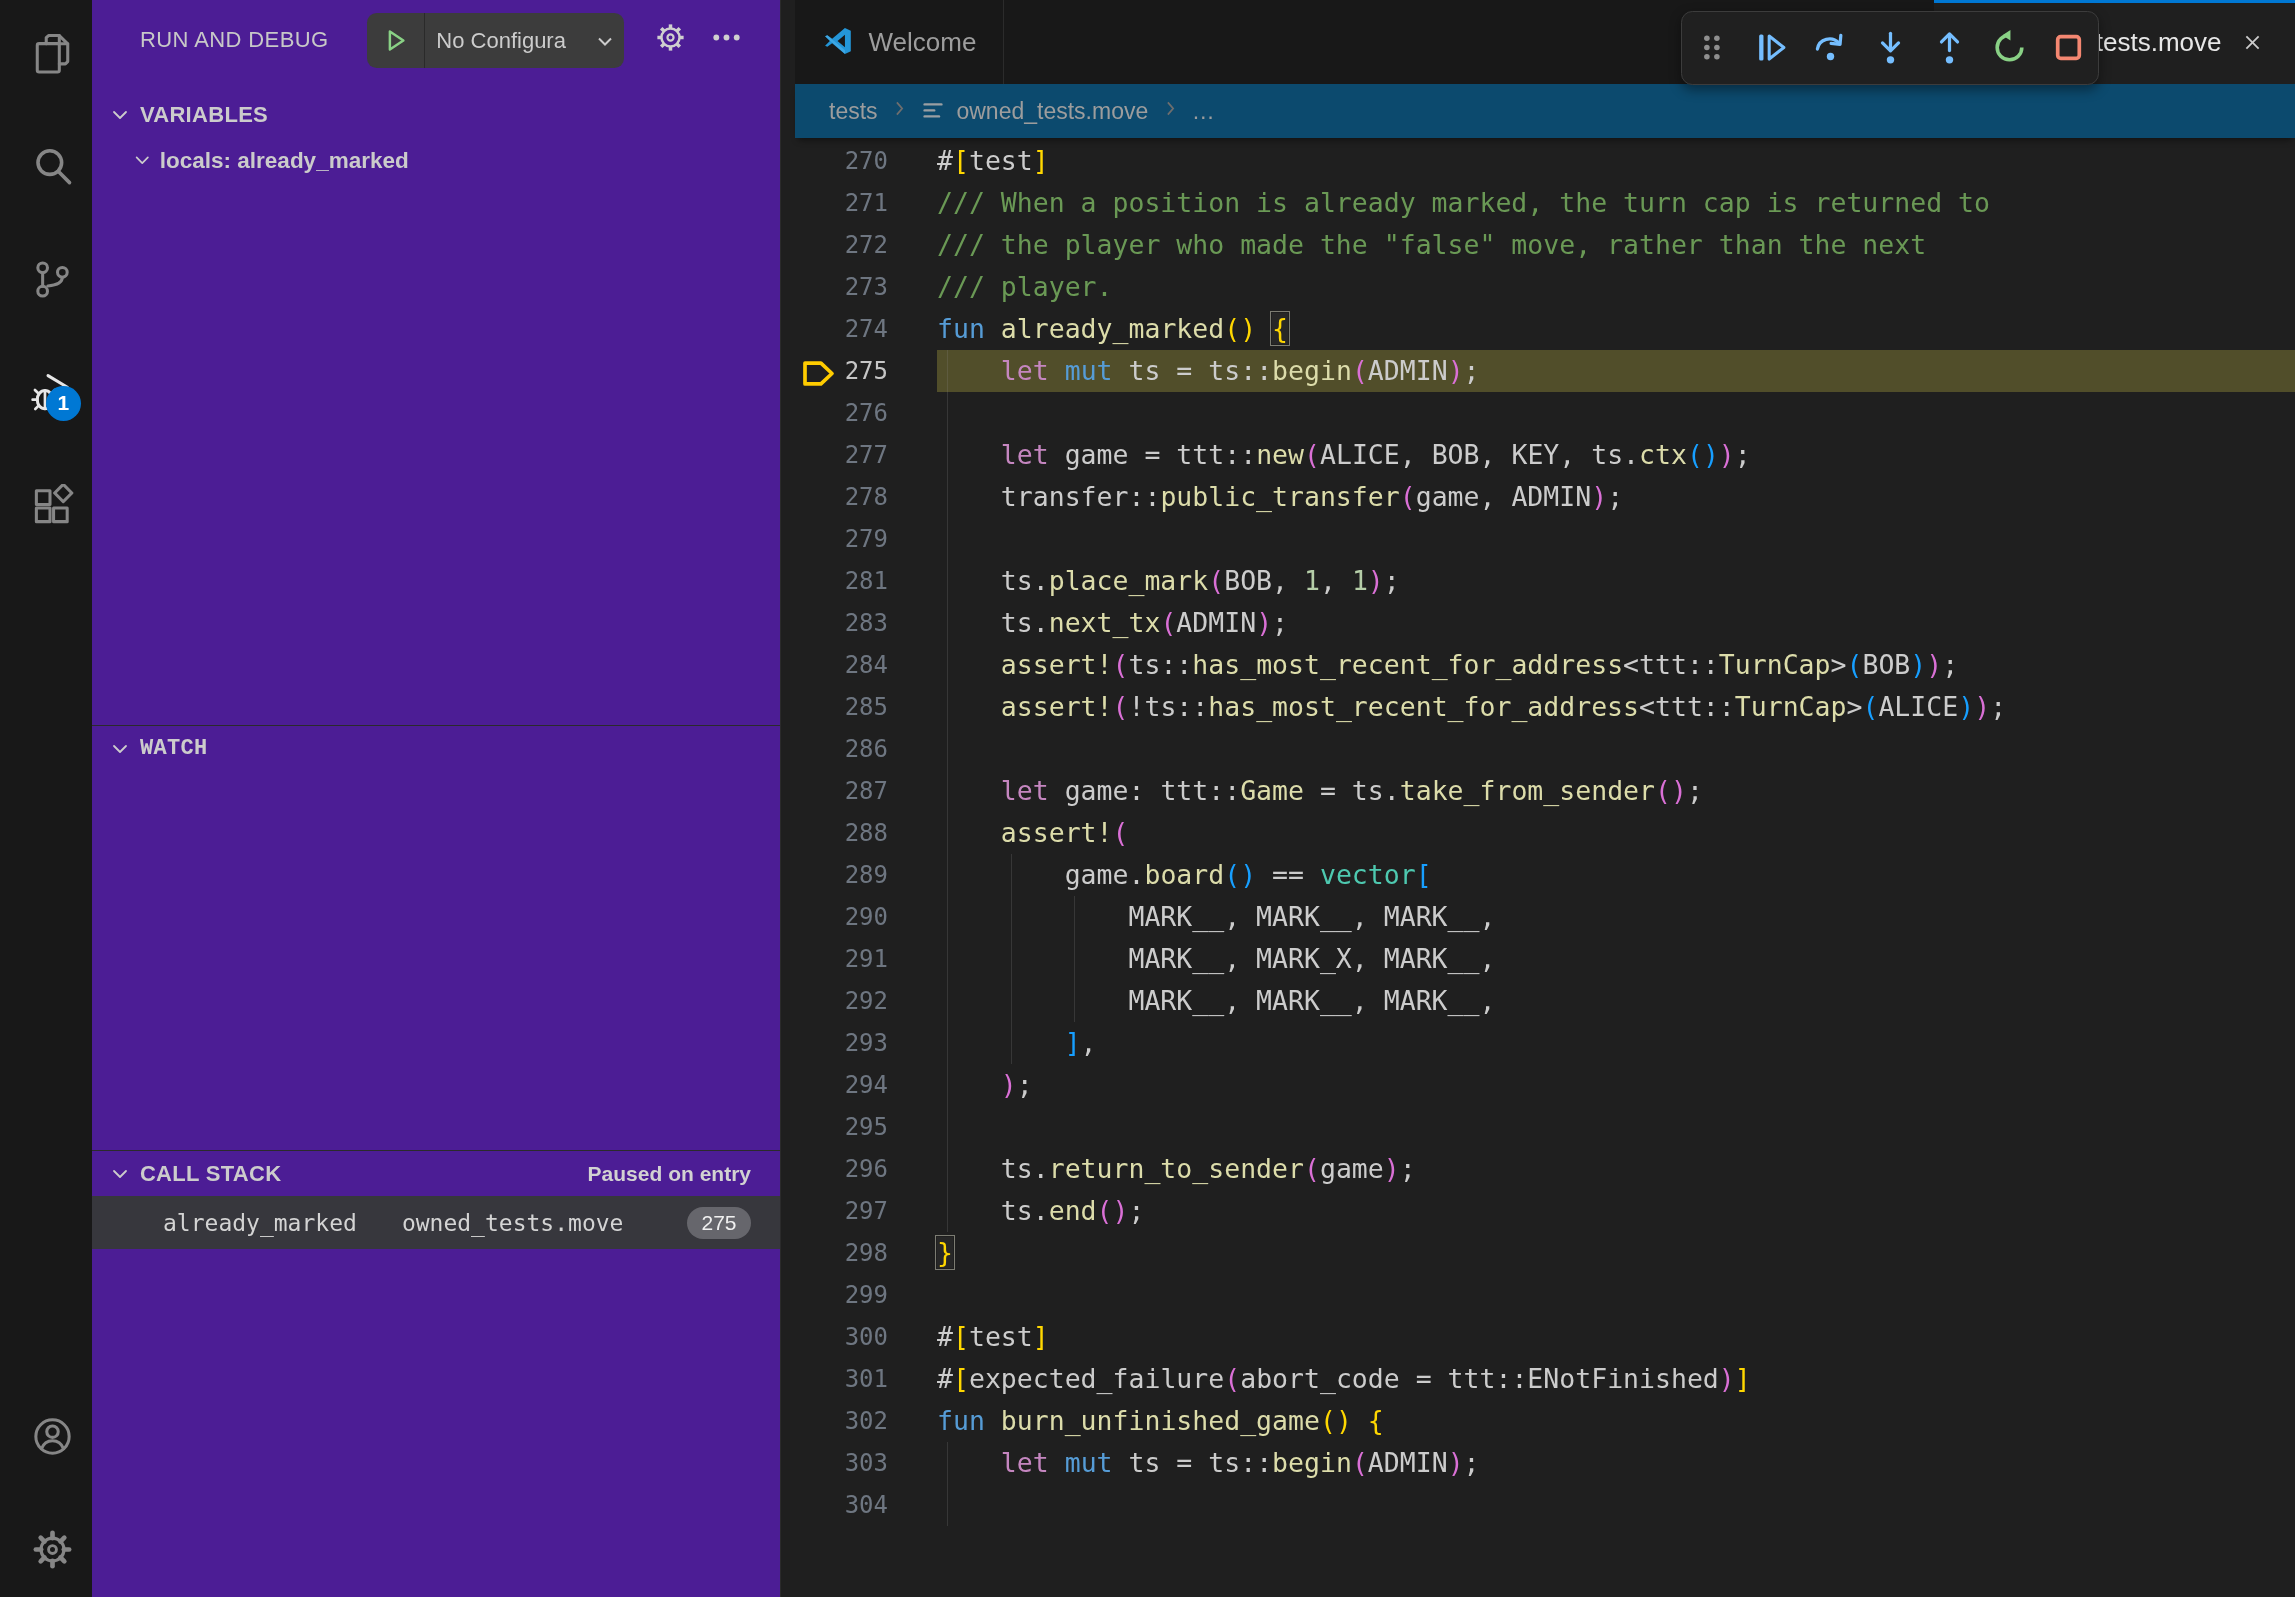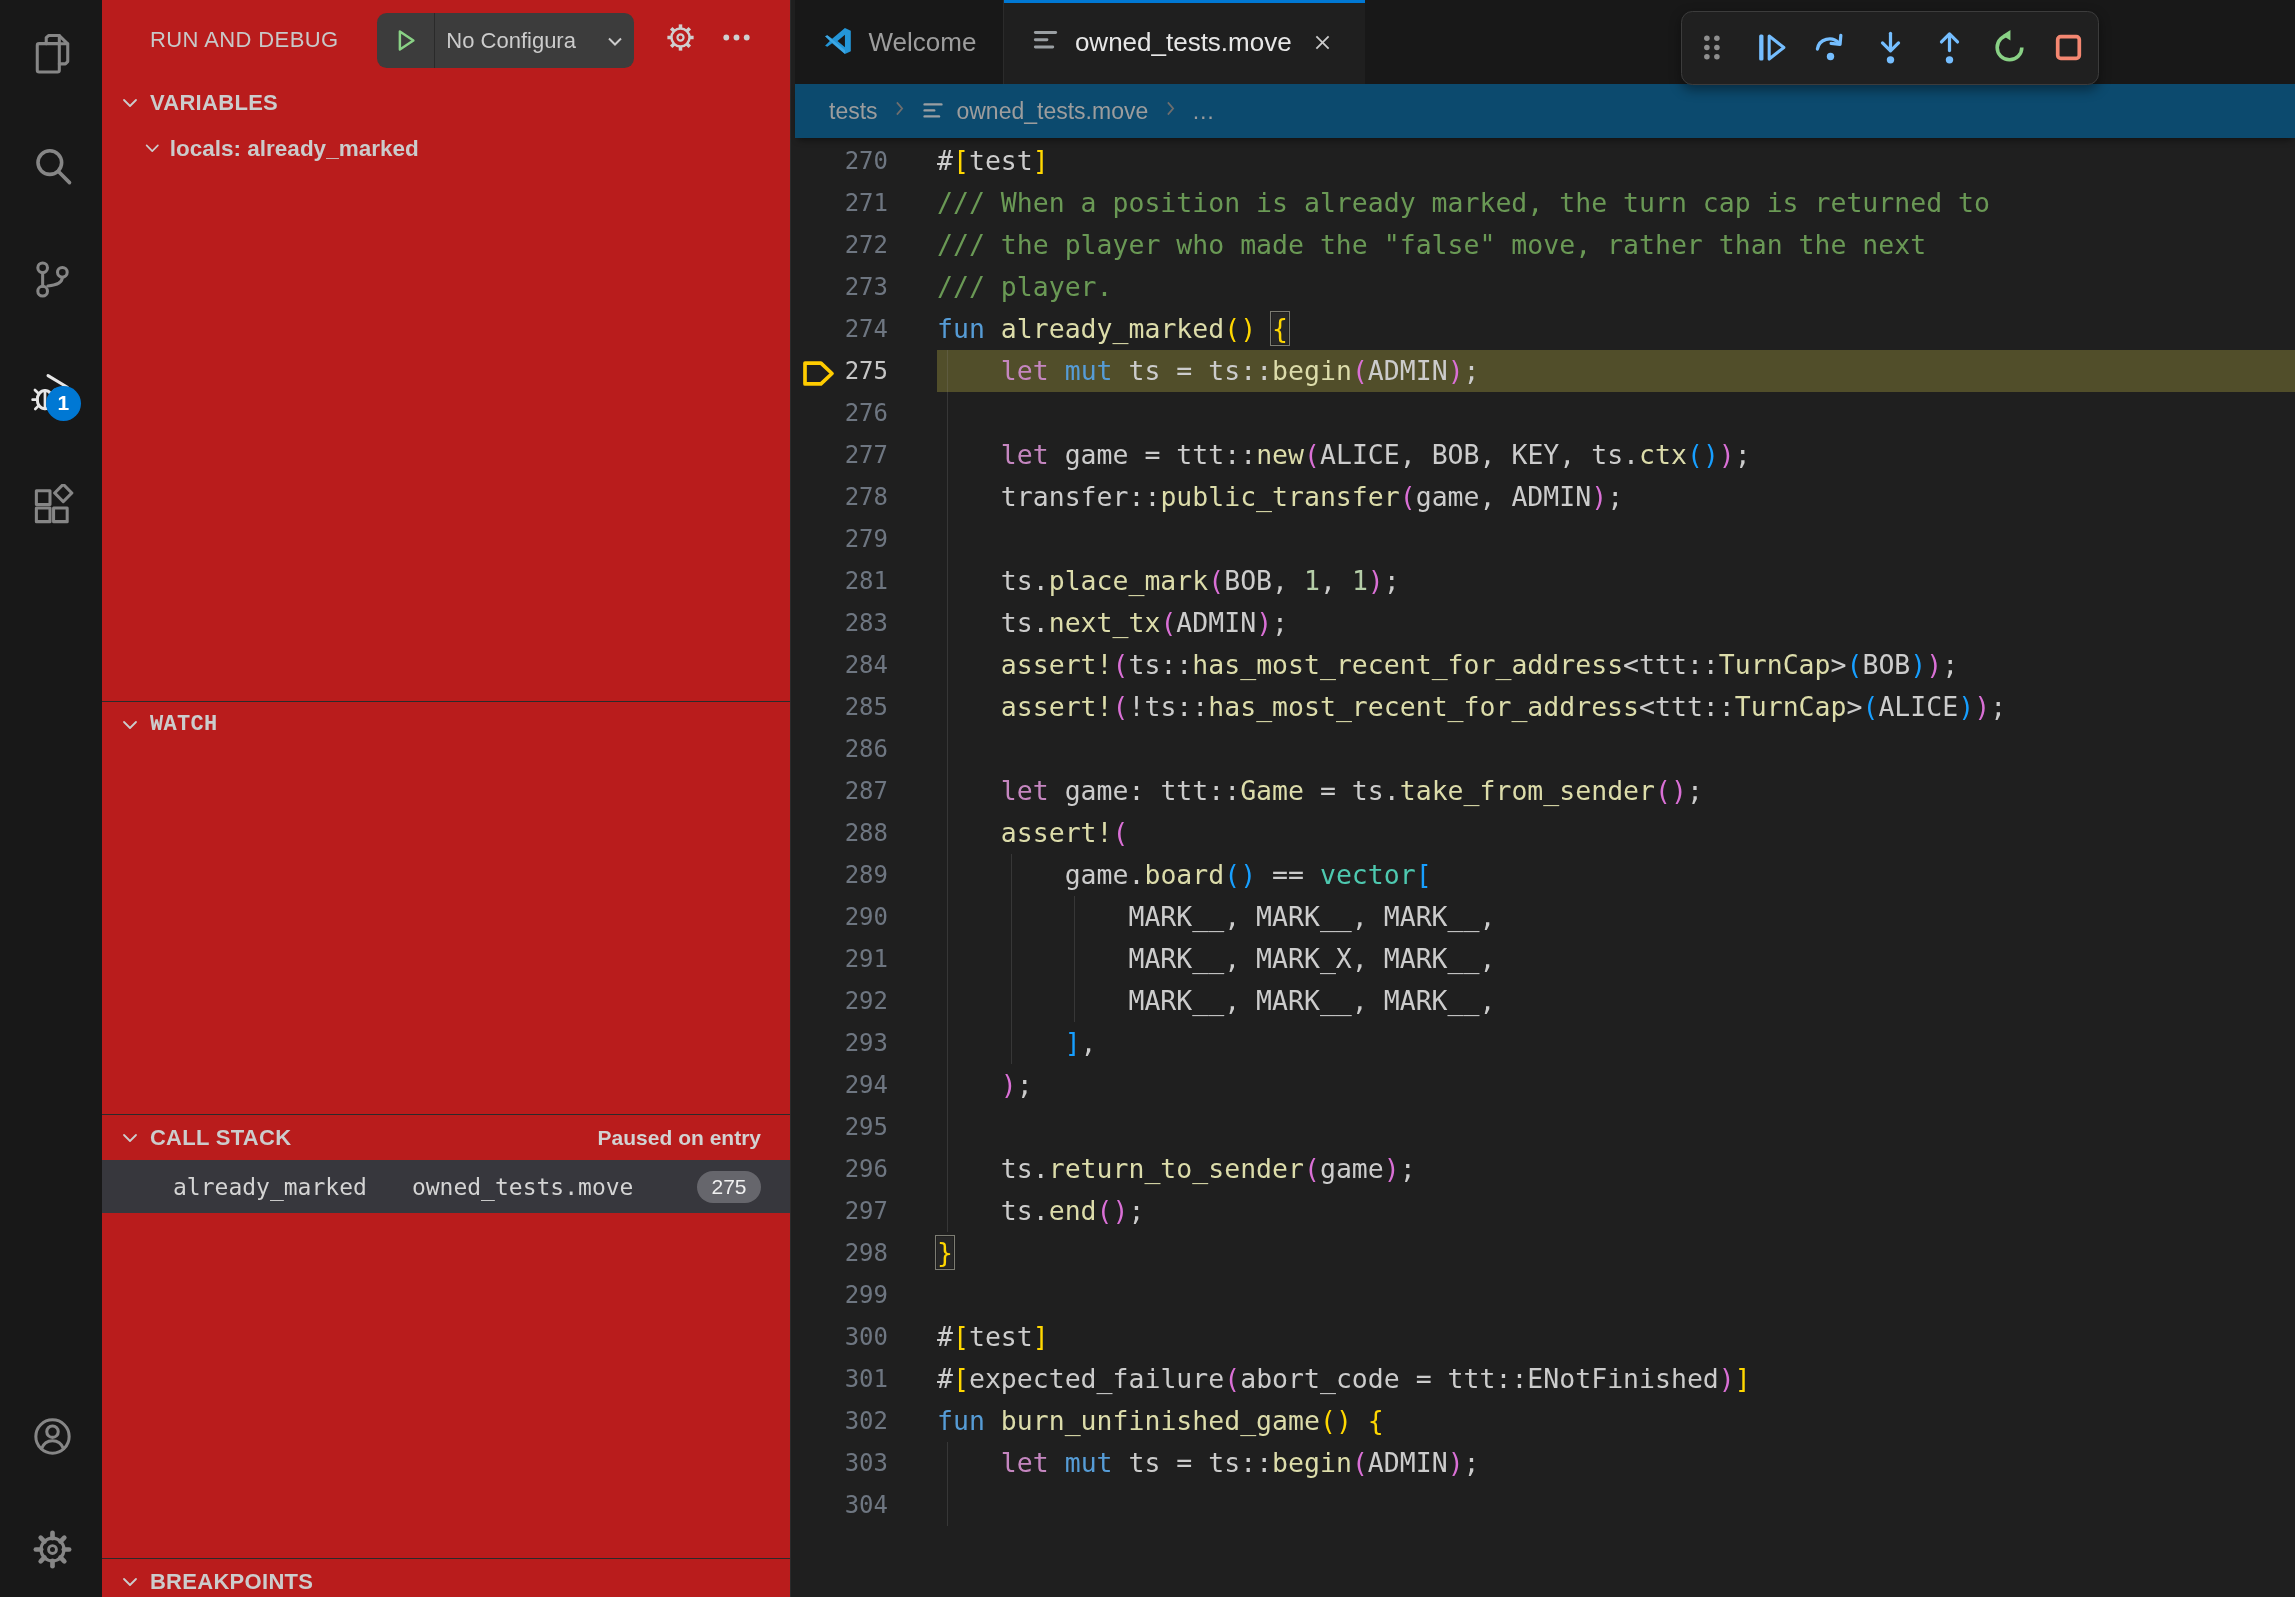--- a/index.html
+++ b/index.html
@@ -13,22 +13,22 @@
                padding-top:32px;gap:68px;}
   .ab-icon{width:45px;height:45px;position:relative;display:flex;align-items:center;justify-content:center;cursor:pointer;}
   .ab-icon svg{width:43px;height:43px;stroke:#868686;fill:none;stroke-width:1.7;stroke-linecap:round;stroke-linejoin:round;}
   .ab-icon.active svg{stroke:#e7e7e7;}
   .ab-bottom{position:absolute;bottom:24px;left:0;width:105px;display:flex;flex-direction:column;align-items:center;gap:68px;}
   .badge{position:absolute;right:-6.4px;bottom:-4.8px;width:35px;height:35px;border-radius:50%;
          background:#0078d4;color:#ffffff;font-size:21px;font-weight:bold;
          display:flex;align-items:center;justify-content:center;}
 
   
-  .sidebar{position:absolute;left:102px;top:0;width:689px;height:100%;background:#b91c1c;
-           border-right:0.8px solid #2b2b2b;display:flex;flex-direction:column;}
+  .sidebar{position:absolute;left:92px;top:0;width:689px;height:100%;background:#4c1d95;
+           border-right:0.8px solid #2b2b2b;display:flex;flex-direction:column;gap:12px;}
   .sb-header{height:80px;position:relative;flex:none;}
   .sb-title{position:absolute;left:48px;top:27px;font-size:22px;color:#c8c8c8;letter-spacing:0.4px;white-space:nowrap;}
   .run-btn{position:absolute;left:275px;top:13px;width:257px;height:55px;background:#3c3c3c;border-radius:9.7px;
            display:flex;align-items:center;overflow:hidden;cursor:pointer;}
   .run-btn .play{width:58px;height:100%;display:flex;align-items:center;justify-content:center;border-right:0.8px solid #2a2a2a;}
   .run-btn .lbl{flex:1;padding-left:11.3px;font-size:22px;color:#cccccc;white-space:nowrap;overflow:hidden;max-width:161px;}
   .run-btn .chev{width:37px;display:flex;align-items:center;justify-content:center;}
   .hdr-ic{position:absolute;top:17.7px;width:42px;height:42px;display:flex;align-items:center;justify-content:center;cursor:pointer;}
   .hdr-ic svg{width:35px;height:35px;stroke:#cfcfcf;fill:none;stroke-width:1.6;}
 
@@ -47,21 +47,21 @@
   .locals-label{font-size:22.5px;font-weight:bold;color:#cbcbcb;}
   .paused{position:absolute;right:29px;top:11.3px;font-size:21px;font-weight:bold;color:#d2d2d2;}
   .frame-row{height:53px;background:#37373d;display:flex;align-items:center;padding-left:71px;cursor:pointer;}
   .frame-name{font-family:"DejaVu Sans Mono",monospace;font-size:23px;color:#d4d4d4;}
   .frame-file{font-family:"DejaVu Sans Mono",monospace;font-size:23px;color:#d4d4d4;margin-left:45px;}
   .frame-badge{margin-left:auto;margin-right:29px;background:#66666c;color:#f0f0f0;font-size:21px;
                padding:4px 14.5px;border-radius:19.3px;}
 
   
   .editor{position:absolute;left:795px;top:0;right:0;height:100%;background:#1f1f1f;}
-  .tabbar{position:relative;height:84px;background:#181818;display:flex;}
+  .tabbar{position:relative;height:84px;background:#181818;display:flex;justify-content:space-between;}
   .tab{display:flex;align-items:center;height:100%;padding:0 27px;gap:14.5px;cursor:pointer;position:relative;}
   .tab.inactive{background:#181818;border-right:0.8px solid #2b2b2b;color:#9d9d9d;}
   .tab.active{background:#1f1f1f;color:#e7e7e7;}
   .tab.active::before{content:"";position:absolute;left:0;top:0;right:0;height:3.2px;background:#0078d4;}
   .tab-label{font-size:26px;white-space:nowrap;}
   .tab .close{width:32px;height:32px;display:flex;align-items:center;justify-content:center;border-radius:6.4px;cursor:pointer;}
   .tab .close svg{width:21px;height:21px;stroke:#cccccc;stroke-width:2;}
   .dbg-toolbar{position:absolute;left:886px;top:10.5px;width:418px;height:74px;background:#202020;
                border:0.8px solid #3c3c3c;border-radius:11.3px;box-shadow:0 4.8px 11.3px rgba(0,0,0,.4);
                display:flex;align-items:center;justify-content:center;gap:22.5px;padding:0 17.7px;z-index:5;}

